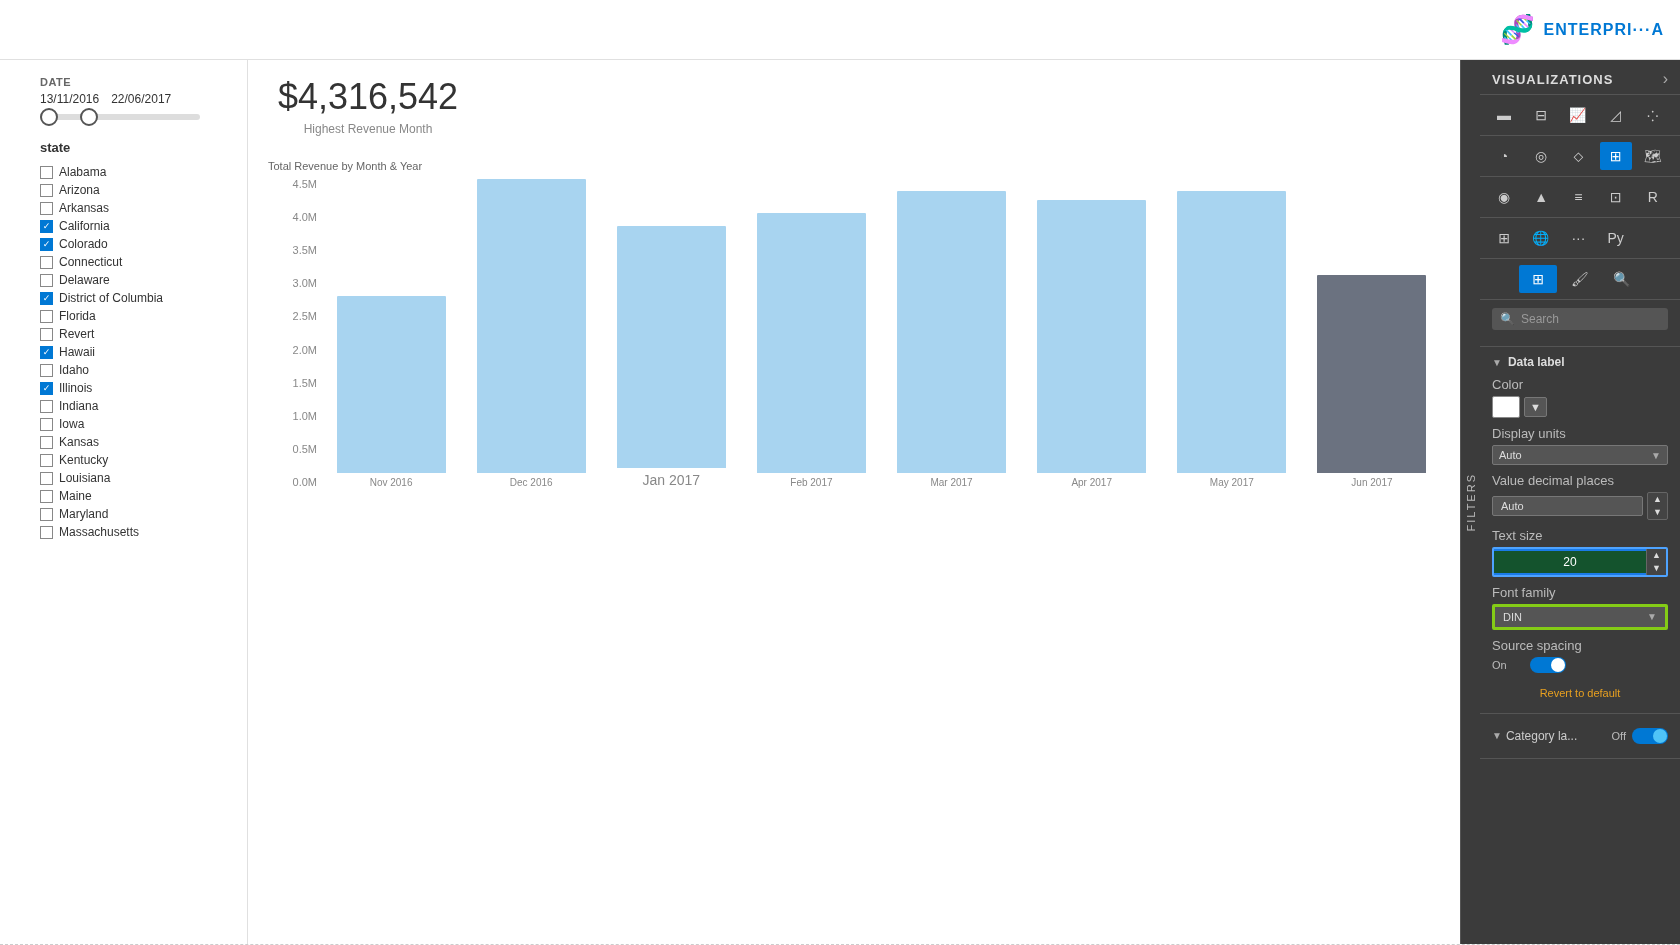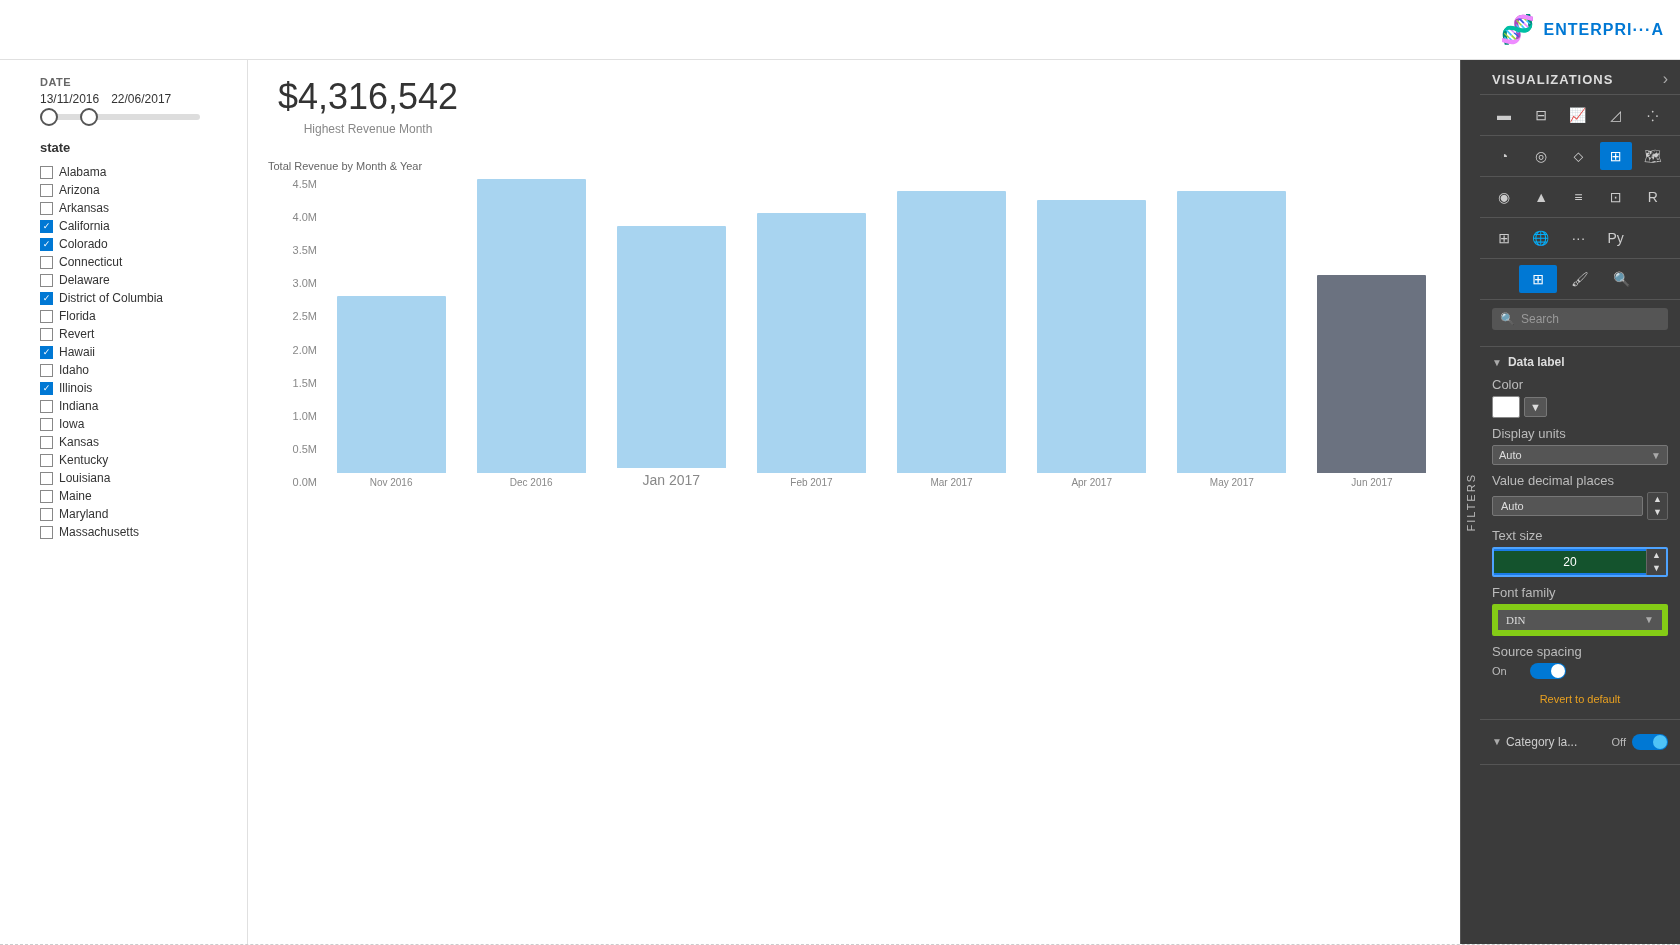--- a/index.html
+++ b/index.html
@@ -401,31 +401,30 @@
     .stepper-btn {
       color: #ddd;
       font-size: 9px;
       padding: 2px 5px;
       cursor: pointer;
       line-height: 1;
     }
 
     .font-family-dropdown {
       background: #555;
-      border: 6px solid #84cc16;
+      border: 3px solid #84cc16;
       border-radius: 2px;
       color: #ddd;
       font-size: 11px;
       padding: 4px 8px;
       width: 100%;
       display: flex;
       align-items: center;
       justify-content: space-between;
       cursor: pointer;
-      font-family: Liberation Serif, serif;
     }
 
     .toggle-row {
       display: flex;
       align-items: center;
       gap: 8px;
     }
     .toggle-label {
       color: #bbb;
       font-size: 11px;

